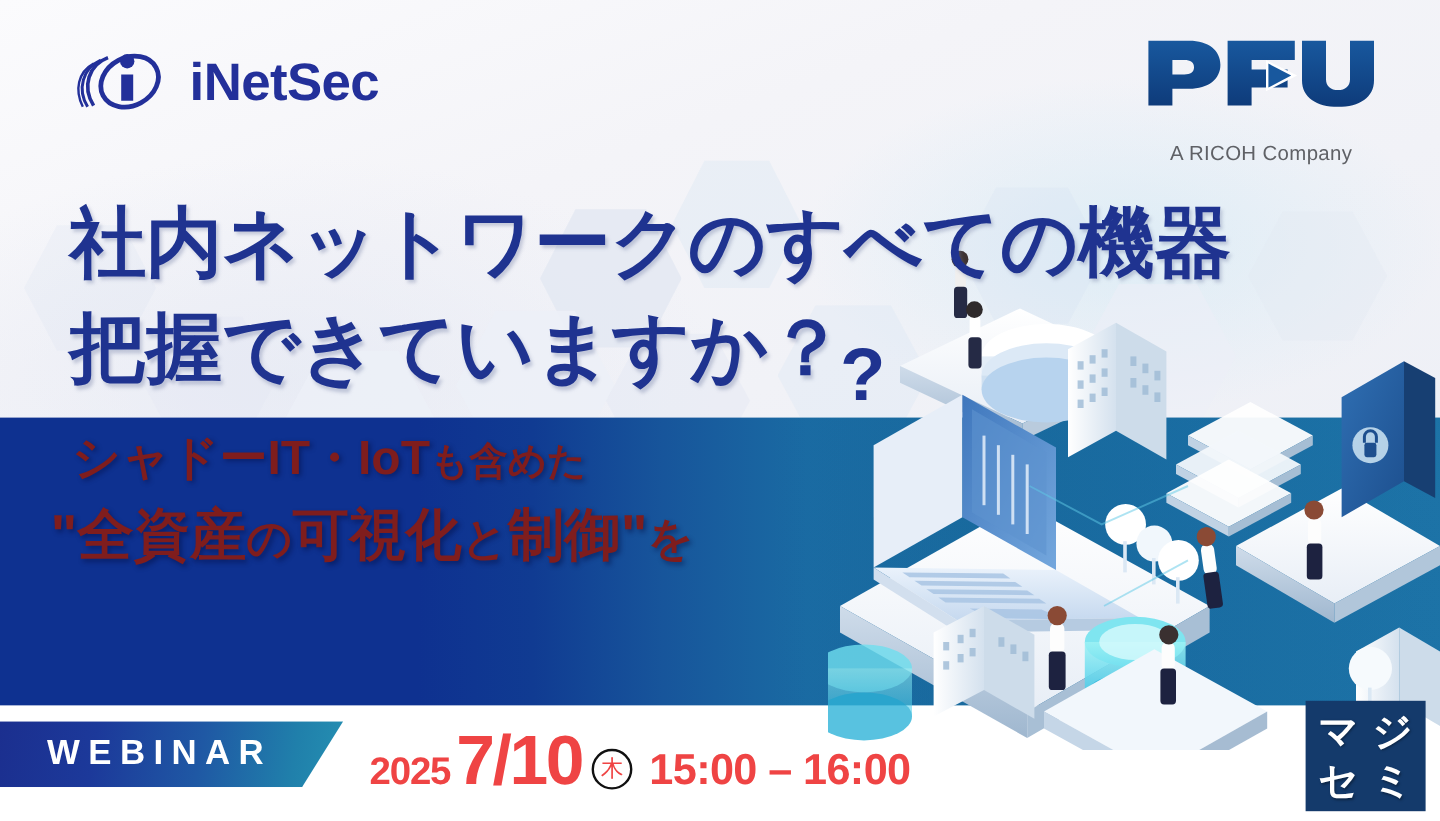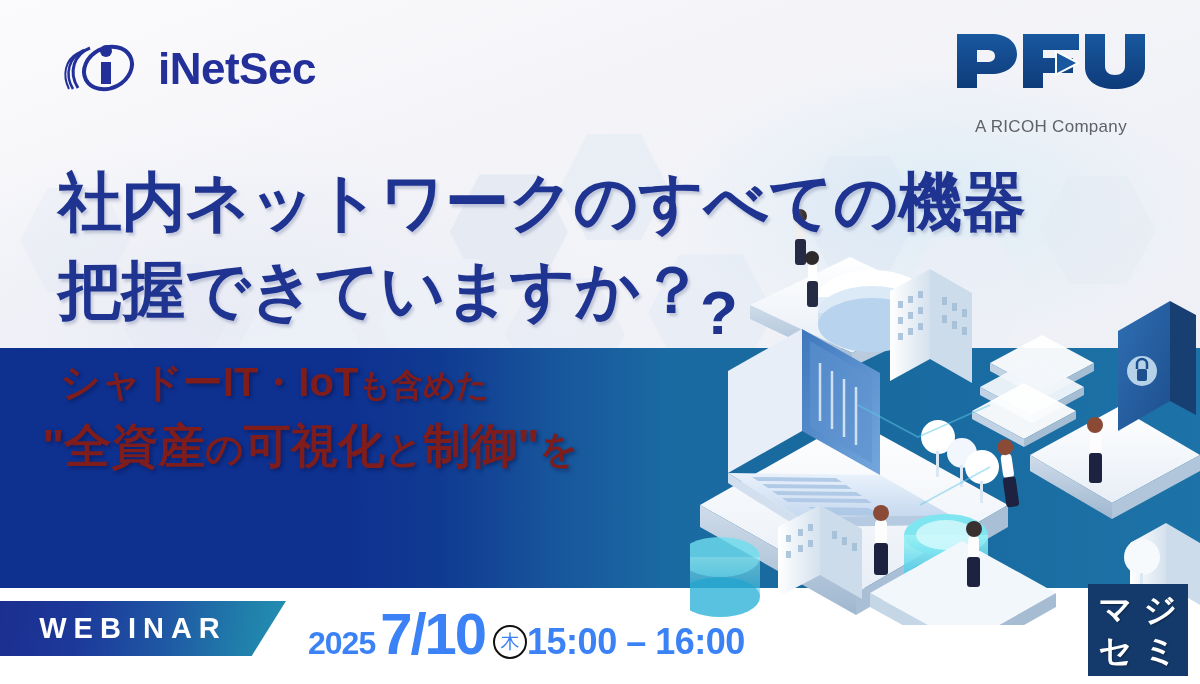--- a/index.html
+++ b/index.html
@@ -178,39 +178,39 @@
     letter-spacing: 7px;
     padding-left: 6px;
   }
 
   .datetime {
     position: absolute;
     left: 308px; top: 600px;
     height: 62px;
     display: flex;
     align-items: baseline;
-    color: #3b82f6;
+    color: #ef4444;
     white-space: nowrap;
   }
   .dt-year { font-size: 32px; font-weight: bold; letter-spacing: -1px; }
   .dt-day  { font-size: 58px; font-weight: bold; letter-spacing: -2px; margin-left: 5px; }
   .dt-dow  {
     display: inline-flex;
     align-items: center;
     justify-content: center;
     width: 34px; height: 34px;
     border: 2px solid #111;
     border-radius: 50%;
     font-size: 19px;
     font-weight: normal;
     margin-left: 8px;
     position: relative;
     top: -6px;
   }
-  .dt-time { font-size: 36px; font-weight: bold; margin-left: 0; letter-spacing: -0.5px; }
+  .dt-time { font-size: 36px; font-weight: bold; margin-left: 14px; letter-spacing: -0.5px; }
 
   
   .majisemi {
     position: absolute;
     right: 12px; bottom: 8px;
     width: 100px; height: 92px;
     background: #143a6b;
     display: grid;
     grid-template-columns: 1fr 1fr;
     grid-template-rows: 1fr 1fr;

